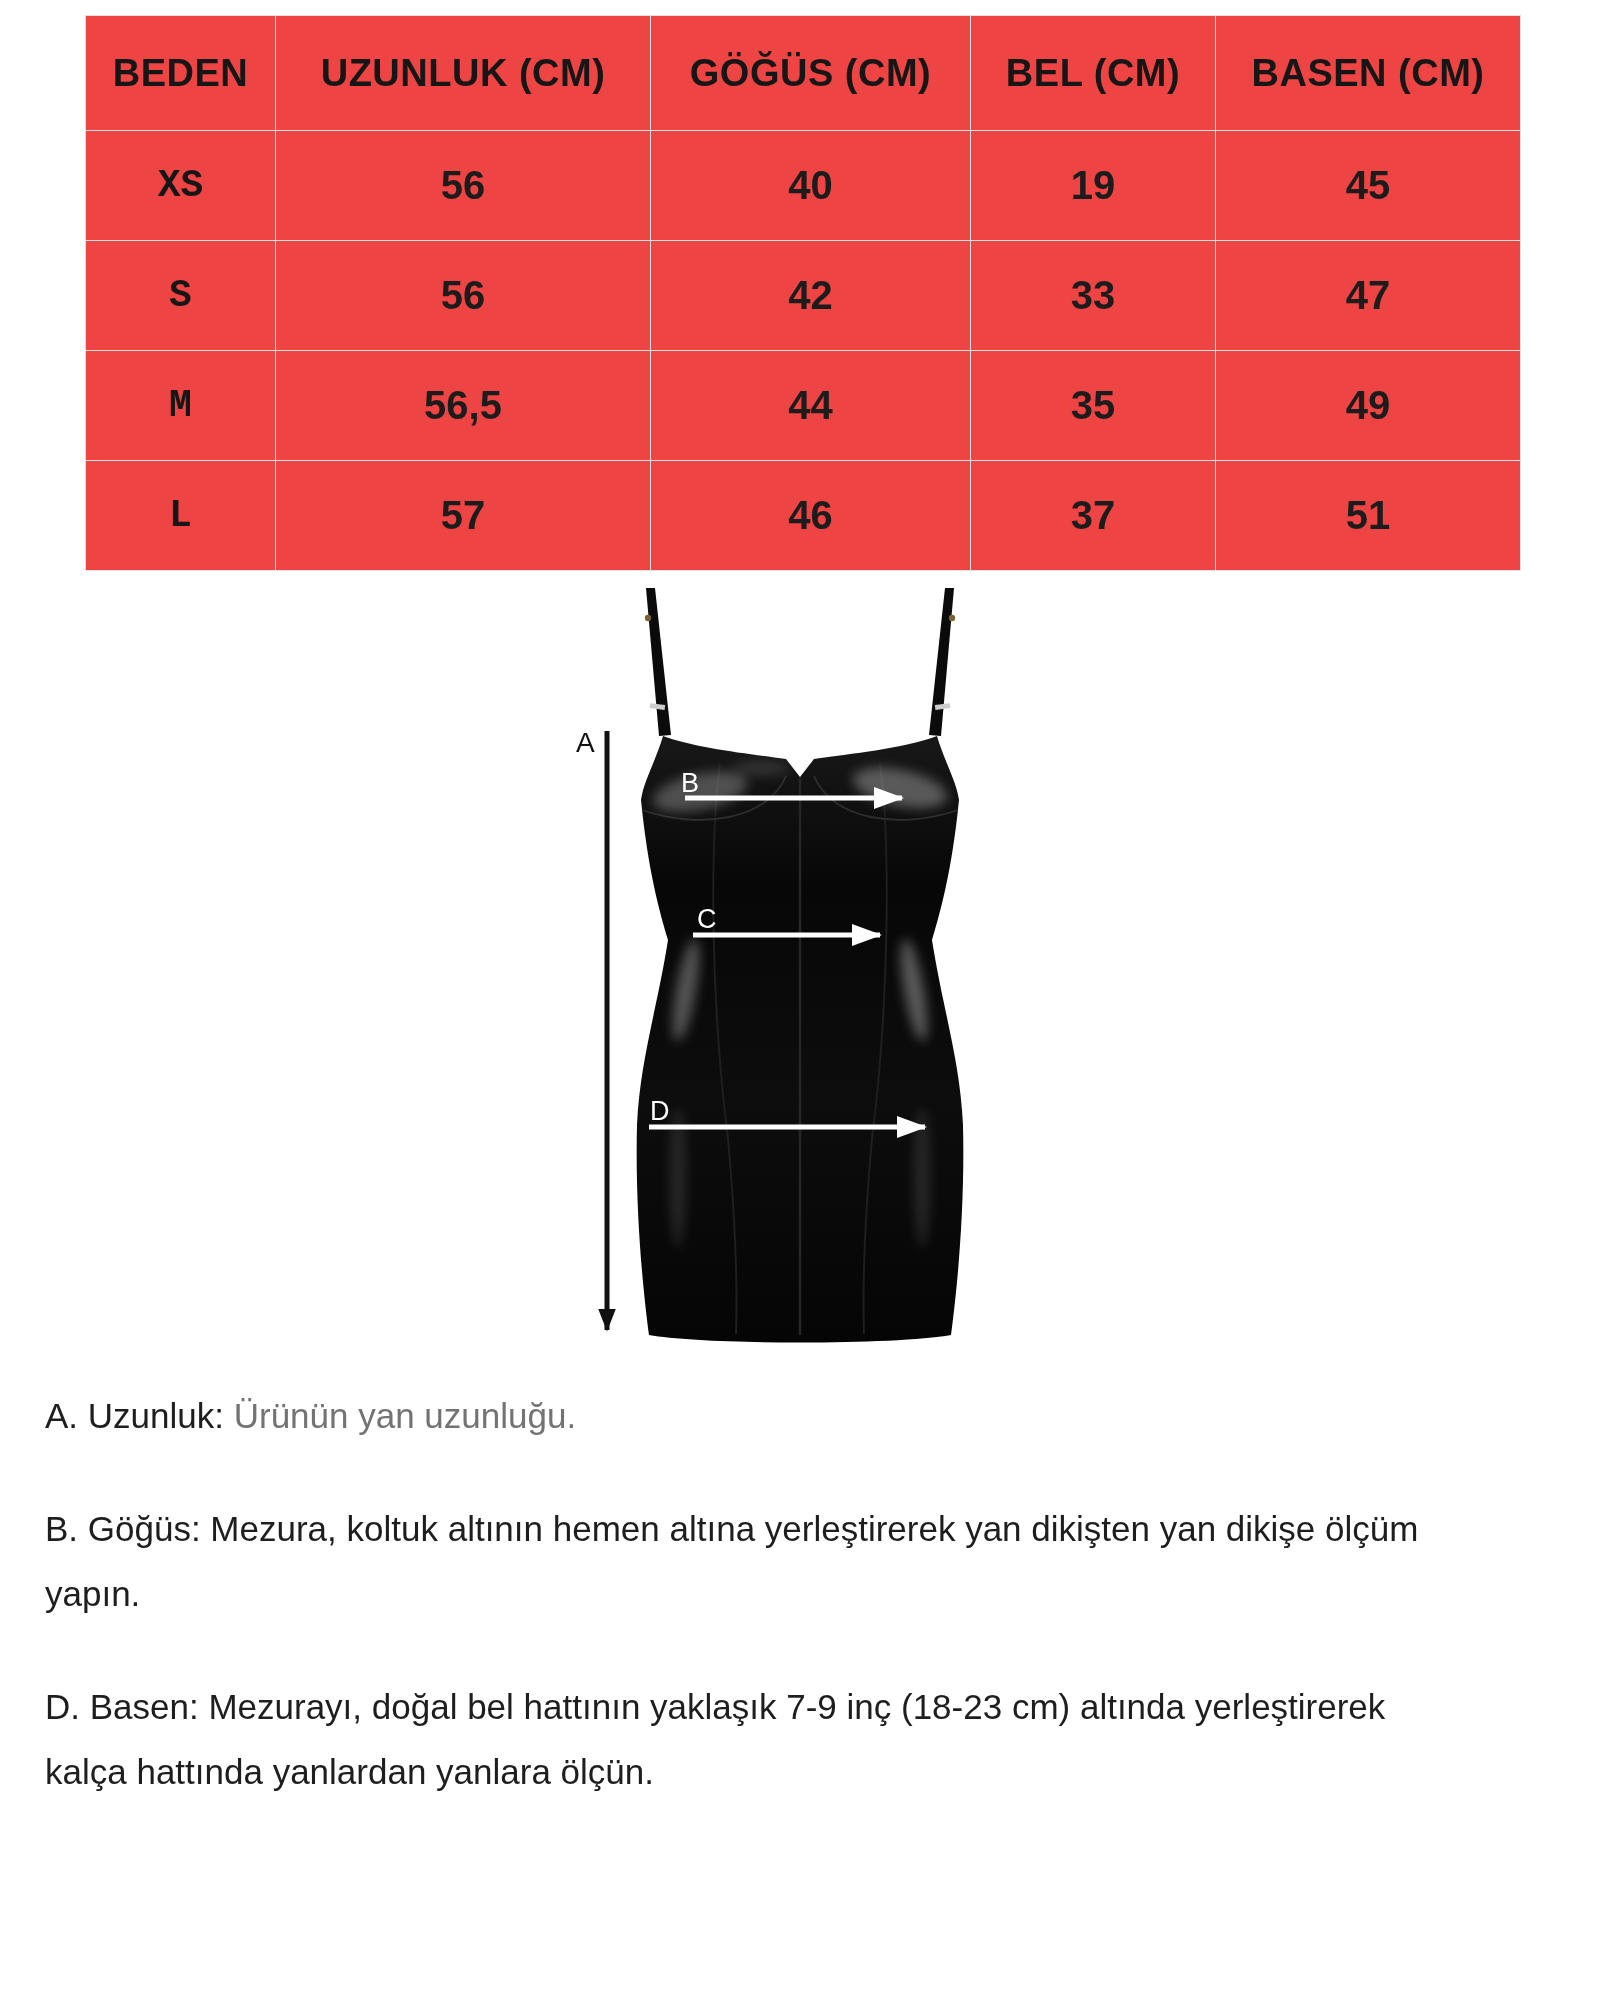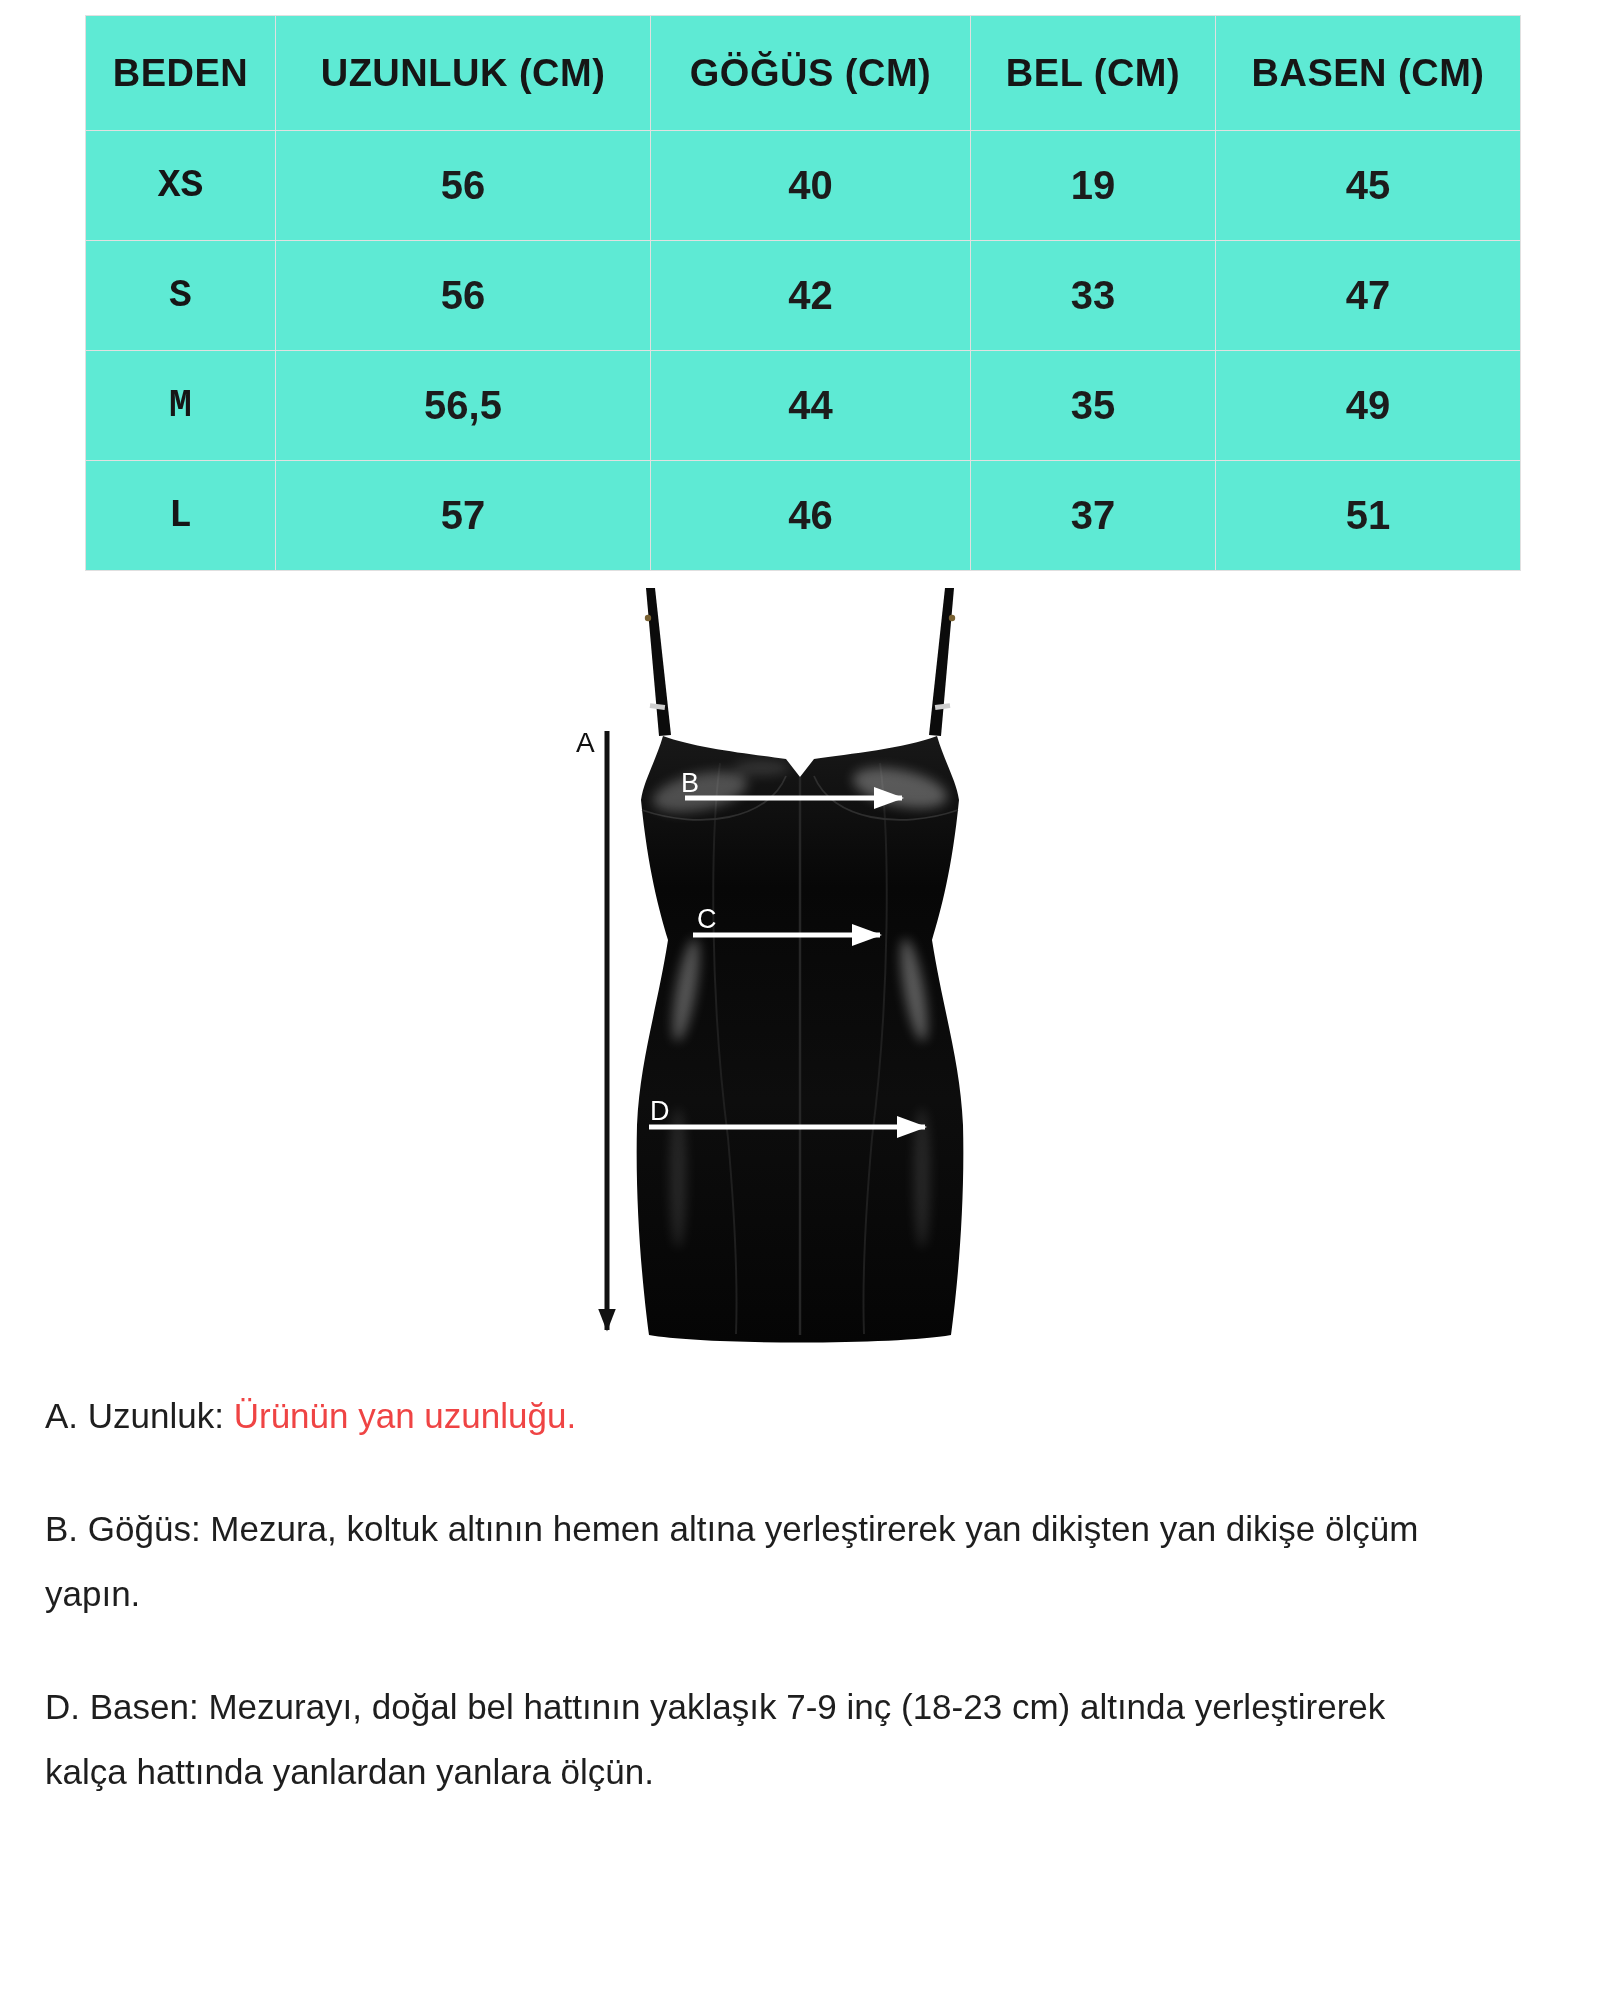--- a/index.html
+++ b/index.html
@@ -8,37 +8,37 @@
     font-family:"Liberation Sans", sans-serif;color:#191919;overflow:hidden;
   }
 
   
   .size-table{
     position:absolute;left:85px;top:15px;width:1435px;
     border-collapse:collapse;table-layout:fixed;
   }
   .size-table th,.size-table td{
     border:1px solid #e0e0e0;text-align:center;vertical-align:middle;
-    background:#5eead4;
+    background:#ef4444;
   }
   .size-table th{height:112px;font-size:38px;font-weight:bold;letter-spacing:.5px;color:#161616;}
   .size-table td{height:107px;font-size:40px;font-weight:700;color:#1c1c1c;}
   .size-table td.size-cell{font-weight:bold;font-size:38px;color:#161616;font-family:Liberation Mono, monospace;}
 
   
   .dress-figure{position:absolute;left:560px;top:578px;width:440px;height:790px;margin:0;}
   .dress-figure svg{display:block;}
 
   
   .notes{position:absolute;left:45px;top:1383px;width:1520px;}
   .notes p{
     margin:0 0 48px 0;font-size:35px;line-height:65px;color:#1e1e1e;
     white-space:pre-line;
   }
-  .notes .accent{color:#ef4444;text-align:center;}
+  .notes .accent{color:#737373;text-align:center;}
 </style>
 </head>
 <body>
 
 <main>
 
   <table class="size-table">
     <colgroup>
       <col style="width:190px">
         <col style="width:375px">

